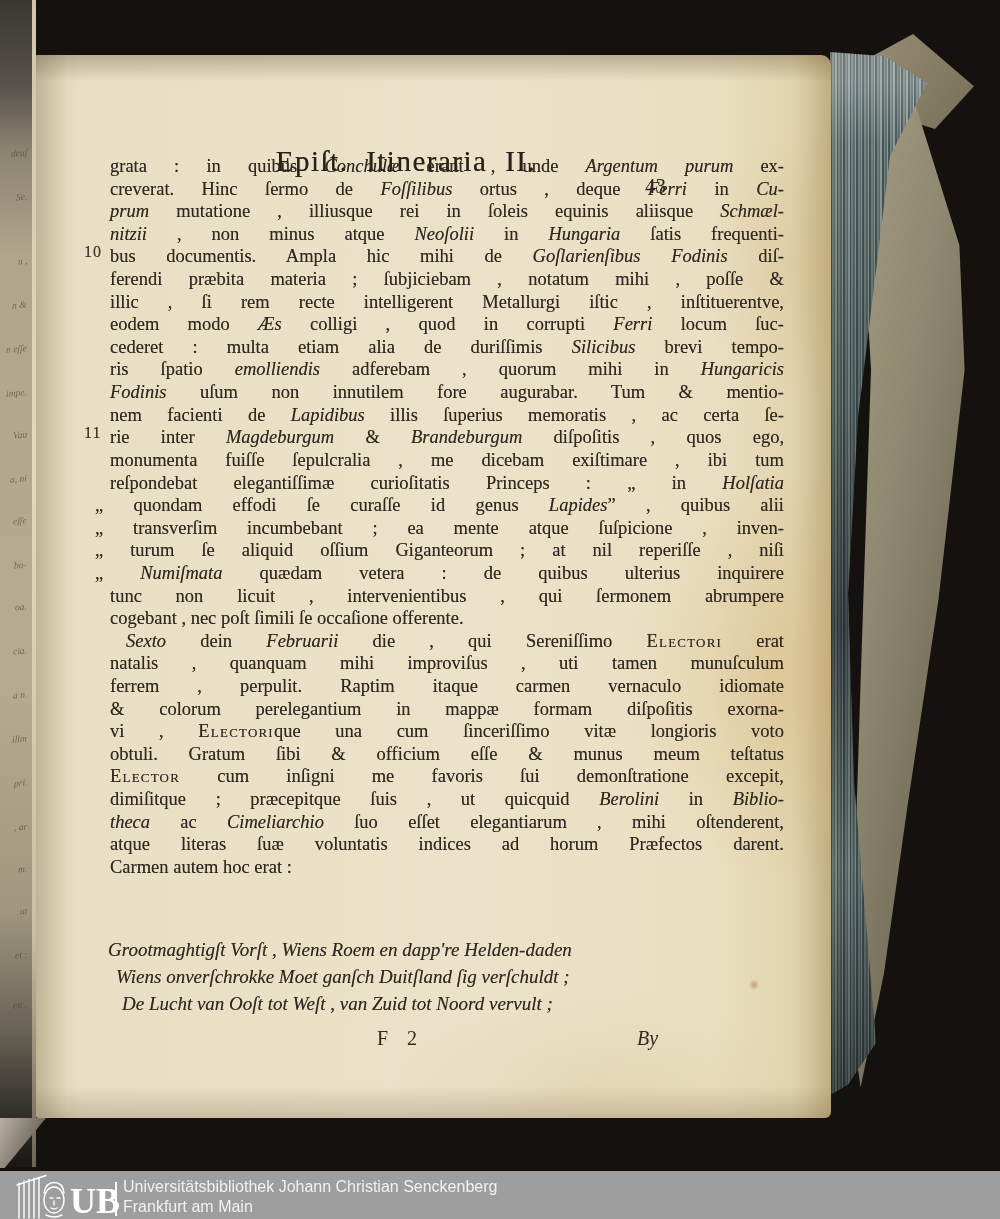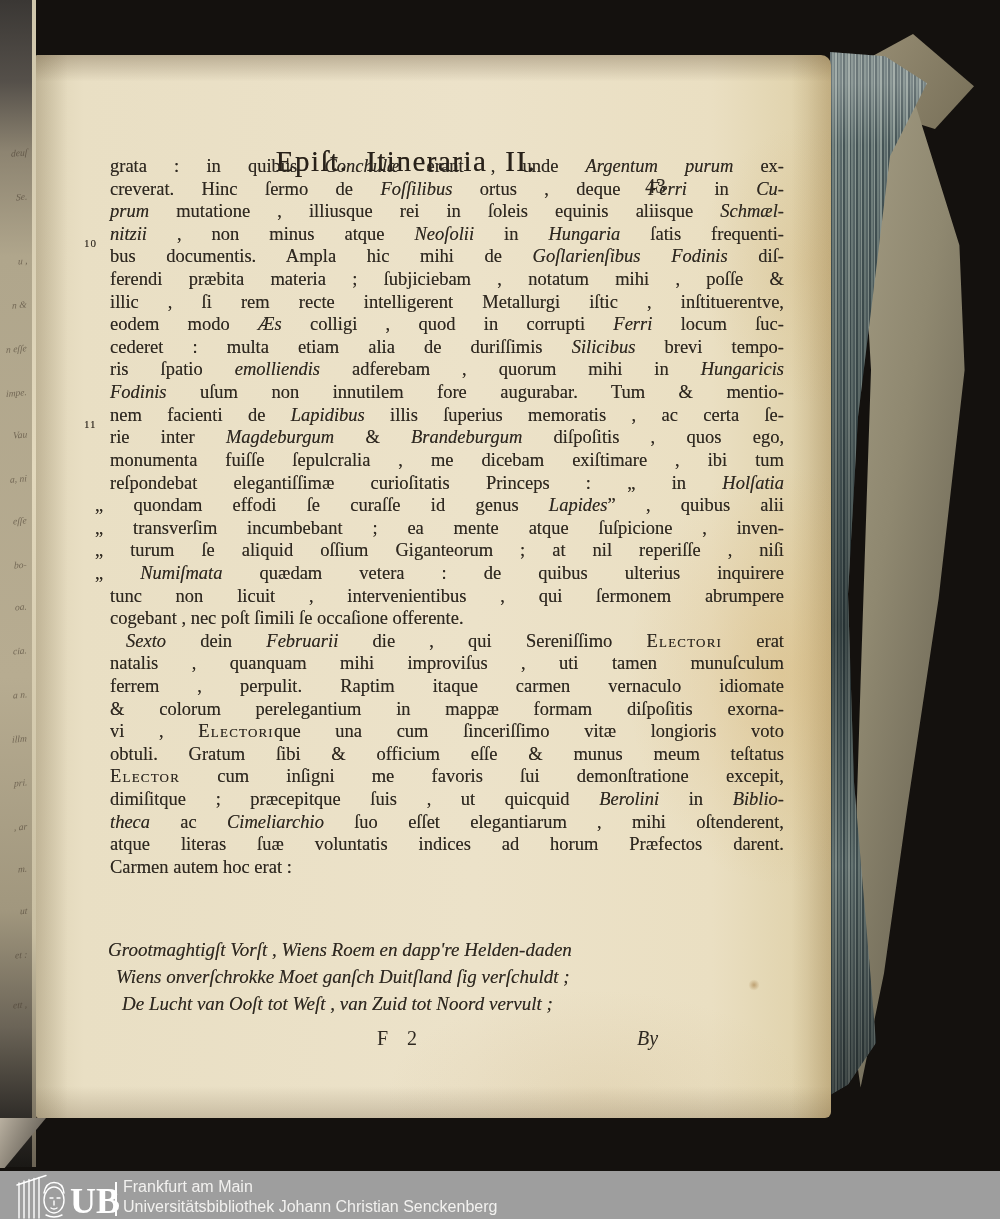--- a/index.html
+++ b/index.html
@@ -77,21 +77,21 @@
 
   .body-text {
     position:absolute; left:74px; top:101px; width:674px;
     font-size:18.5px; color:#2e2820; text-shadow:0 0 .5px rgba(46,40,32,.55);
   }
   .line { height:22.62px; position:relative; white-space:normal; }
   .j { text-align:justify; text-align-last:justify; }
   .l { text-align:left; }
   .hang { margin-left:-15px; }
   .ind { text-indent:16px; }
-  .mnote { position:absolute; left:-26px; top:13px; font-size:11px; letter-spacing:1px; color:#3a332a; }
+  .mnote { position:absolute; left:-26px; top:19px; font-size:16px; letter-spacing:1px; color:#3a332a; }
   .sc { font-variant:small-caps; letter-spacing:1.2px; }
 
   .poem {
     position:absolute; left:72px; top:884px; width:684px;
     font-style:italic; font-size:19px; color:#2e2820;
     text-shadow:0 0 .5px rgba(46,40,32,.5);
   }
   .pline { height:27px; white-space:nowrap; }
 
   .catchline { position:absolute; left:74px; top:972px; width:674px; height:28px; font-size:20px; }
@@ -201,18 +201,18 @@
         <path d="M1 11 L30 1.5"></path>
         <ellipse cx="38" cy="26" rx="10" ry="13"></ellipse>
         <path d="M28 19 Q30 8.5 38 8.5 Q47 8.5 48 19"></path>
         <path d="M34 24 h3 M41 24 h3 M38 27 v4 M35 34 q3 2 6 0"></path>
         <path d="M30 41 Q38 45 46 41"></path>
       </g>
       <text x="54" y="39" font-family="Liberation Serif, DejaVu Serif, serif" font-weight="bold" font-size="36" fill="#ffffff">UB</text>
       <path d="M100 8 V42" stroke="#ffffff" stroke-width="2"></path>
     </svg>
     <div class="footer-text">
+      <div>Universitätsbibliothek Johann Christian Senckenberg</div>
       <div>Frankfurt am Main</div>
-      <div>Universitätsbibliothek Johann Christian Senckenberg</div>
     </div>
   </div>
 
 </div>
 
 </body></html>

